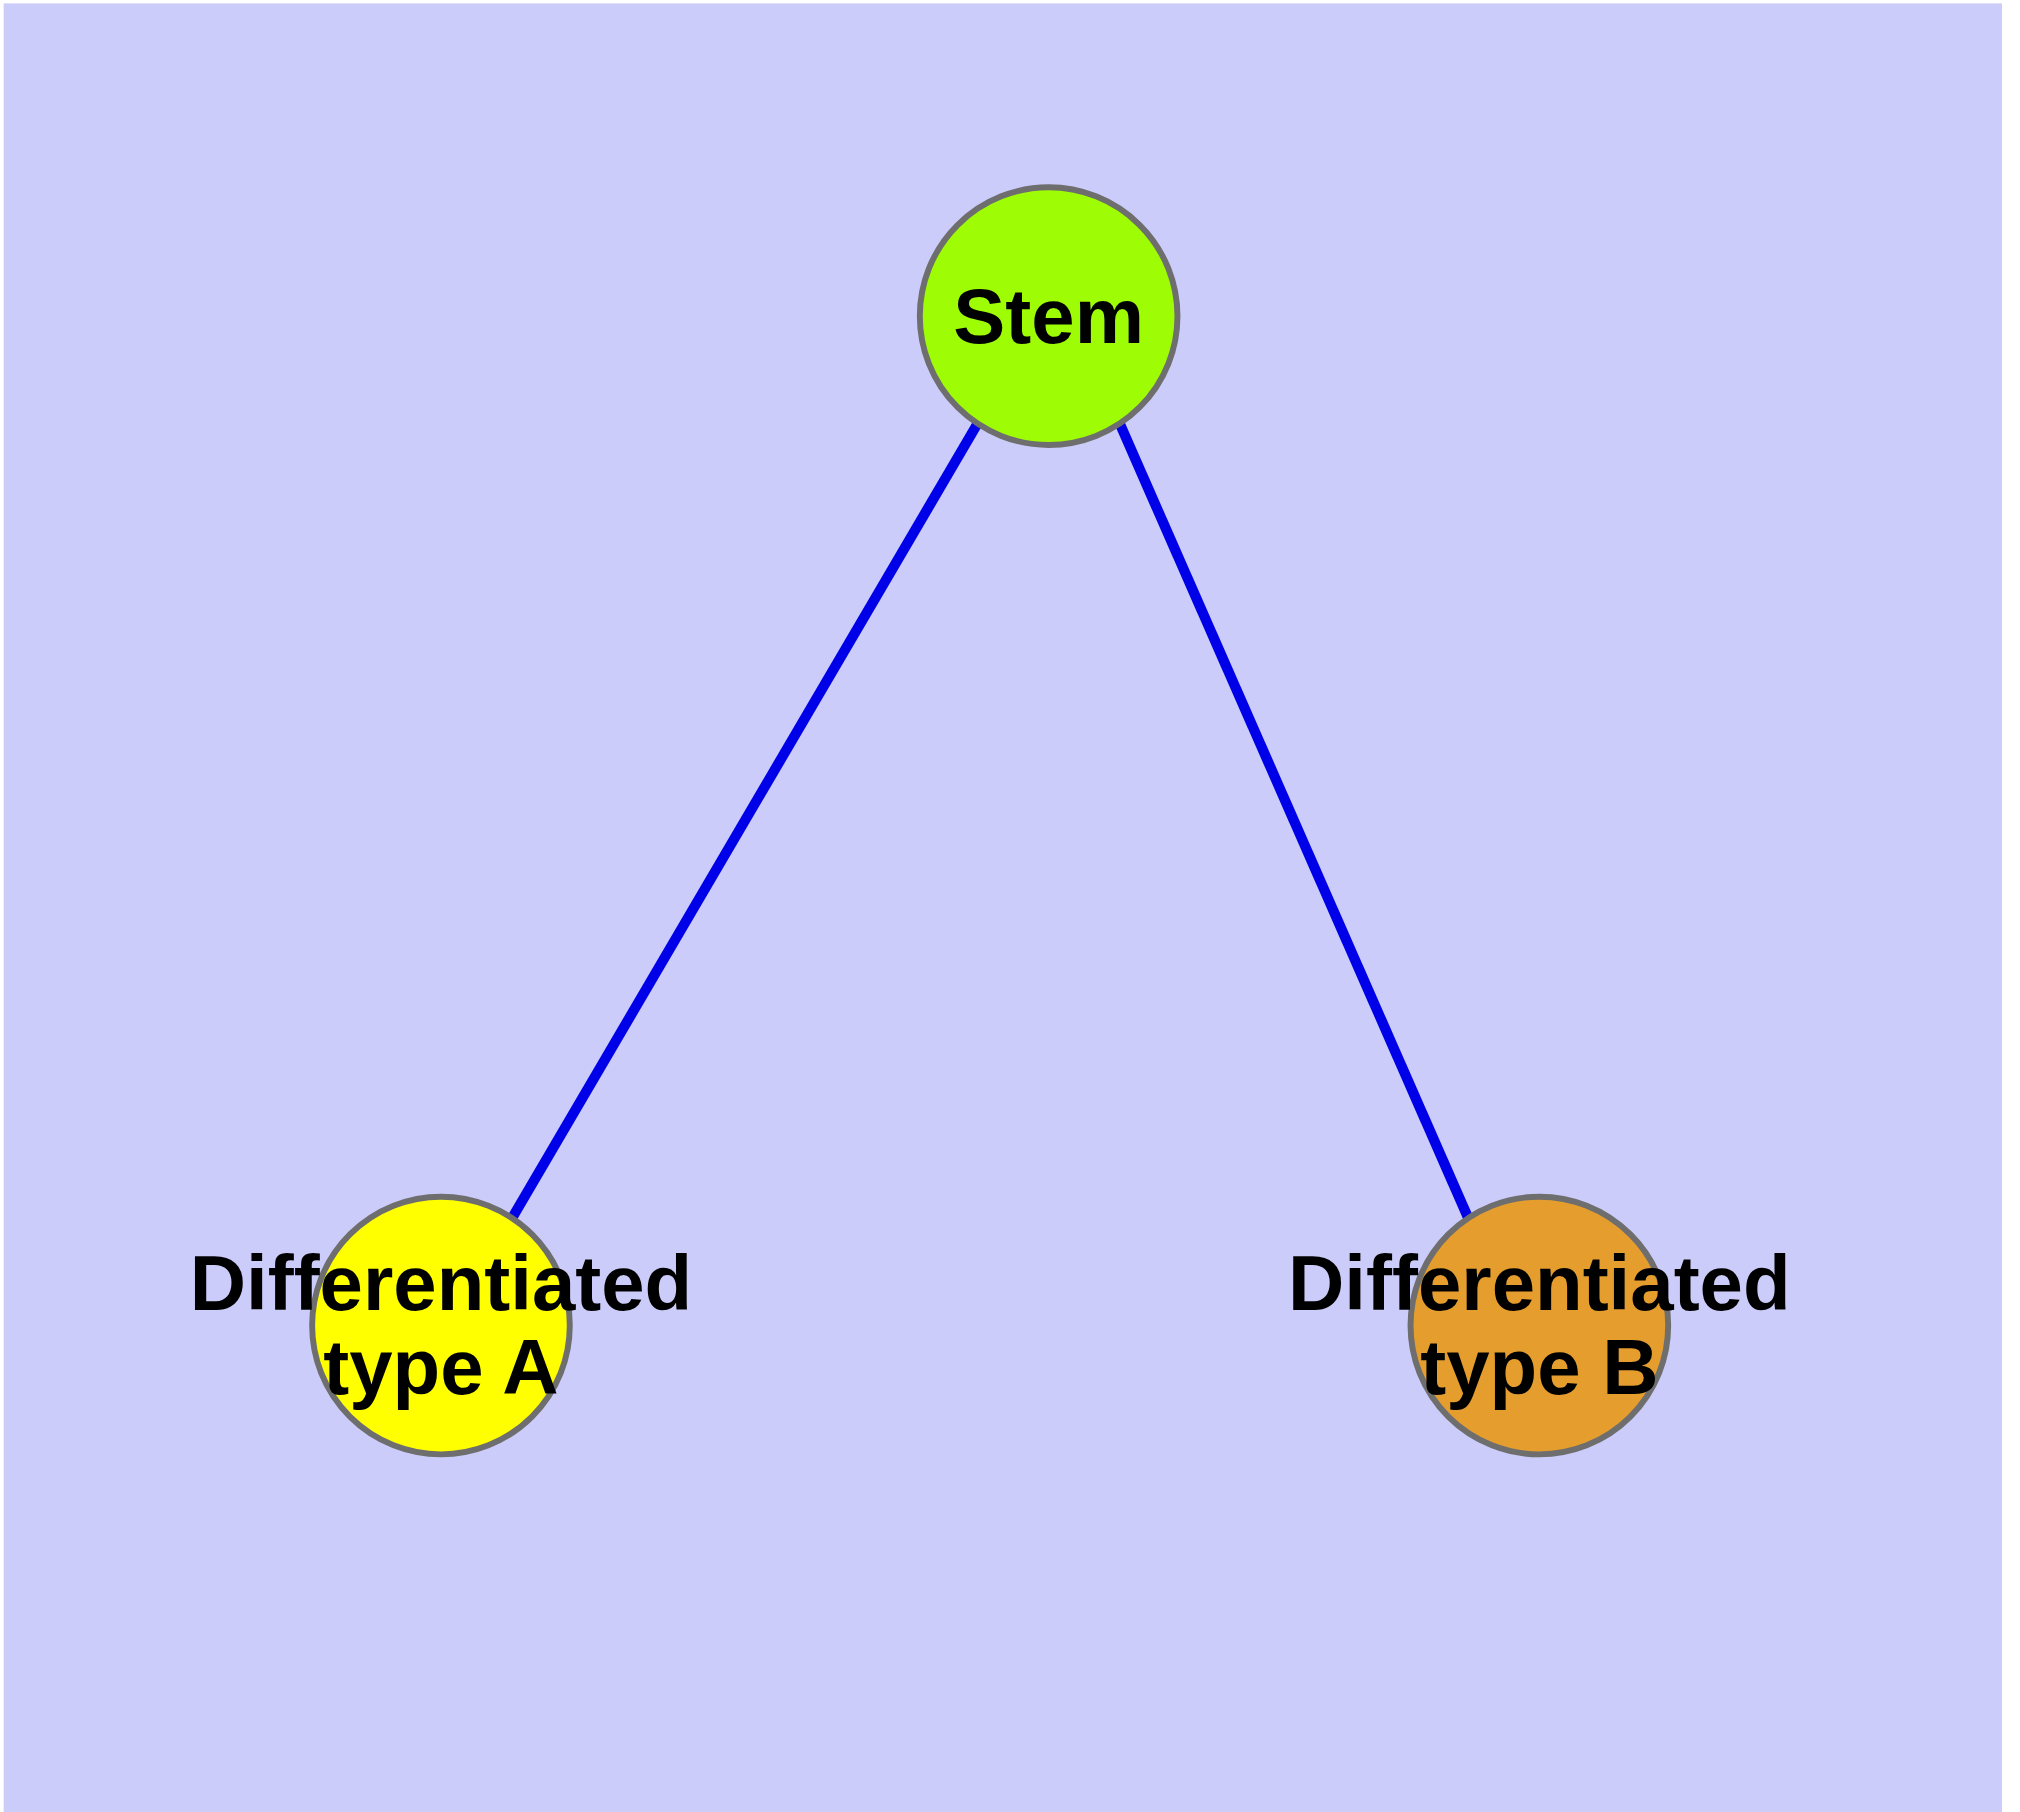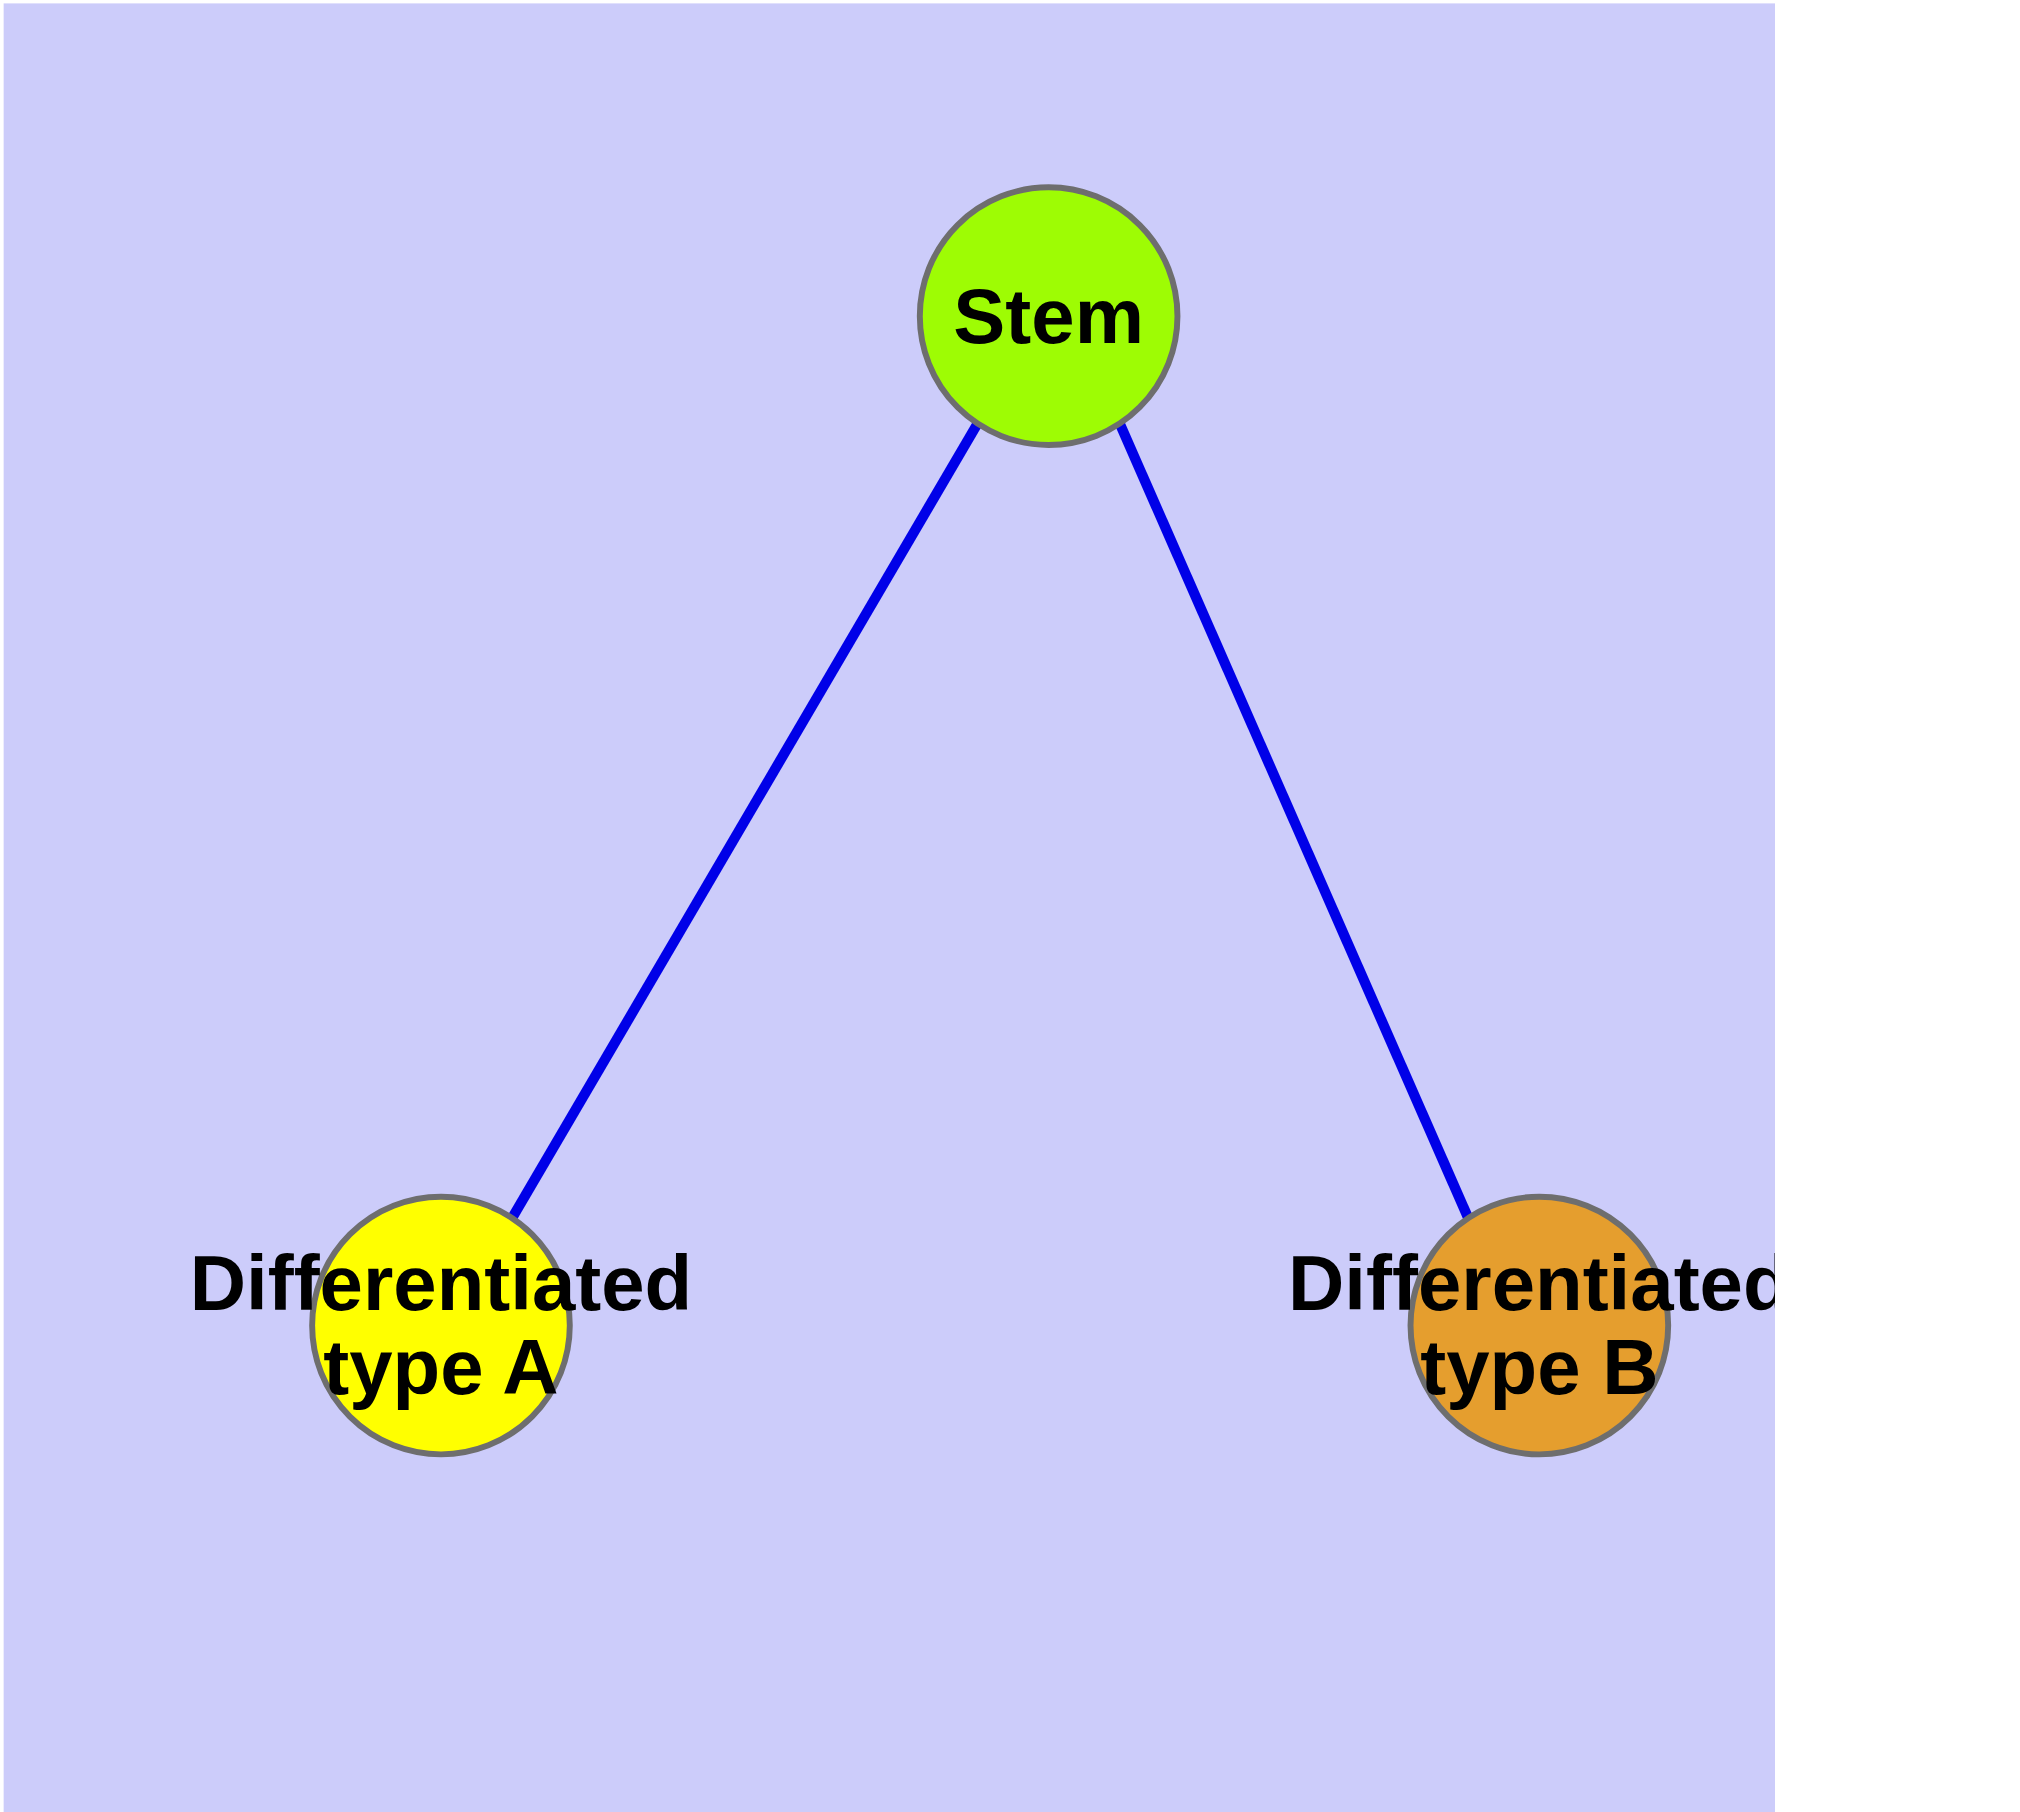--- a/index.html
+++ b/index.html
@@ -3,21 +3,21 @@
 <meta charset="utf-8">
 <title>Cell Differentiation Graph</title>
 <style>
   html, body {
     margin: 0;
     padding: 0;
     background: #ffffff;
   }
   #canvas {
     position: relative;
-    width: 1775px;
+    width: 2002px;
     height: 1812px;
     overflow: hidden;
     font-family: "Liberation Sans", sans-serif;
   }
   #graph-svg {
     position: absolute;
     top: 0;
     left: 0;
     width: 2021px;
     height: 1812px;

